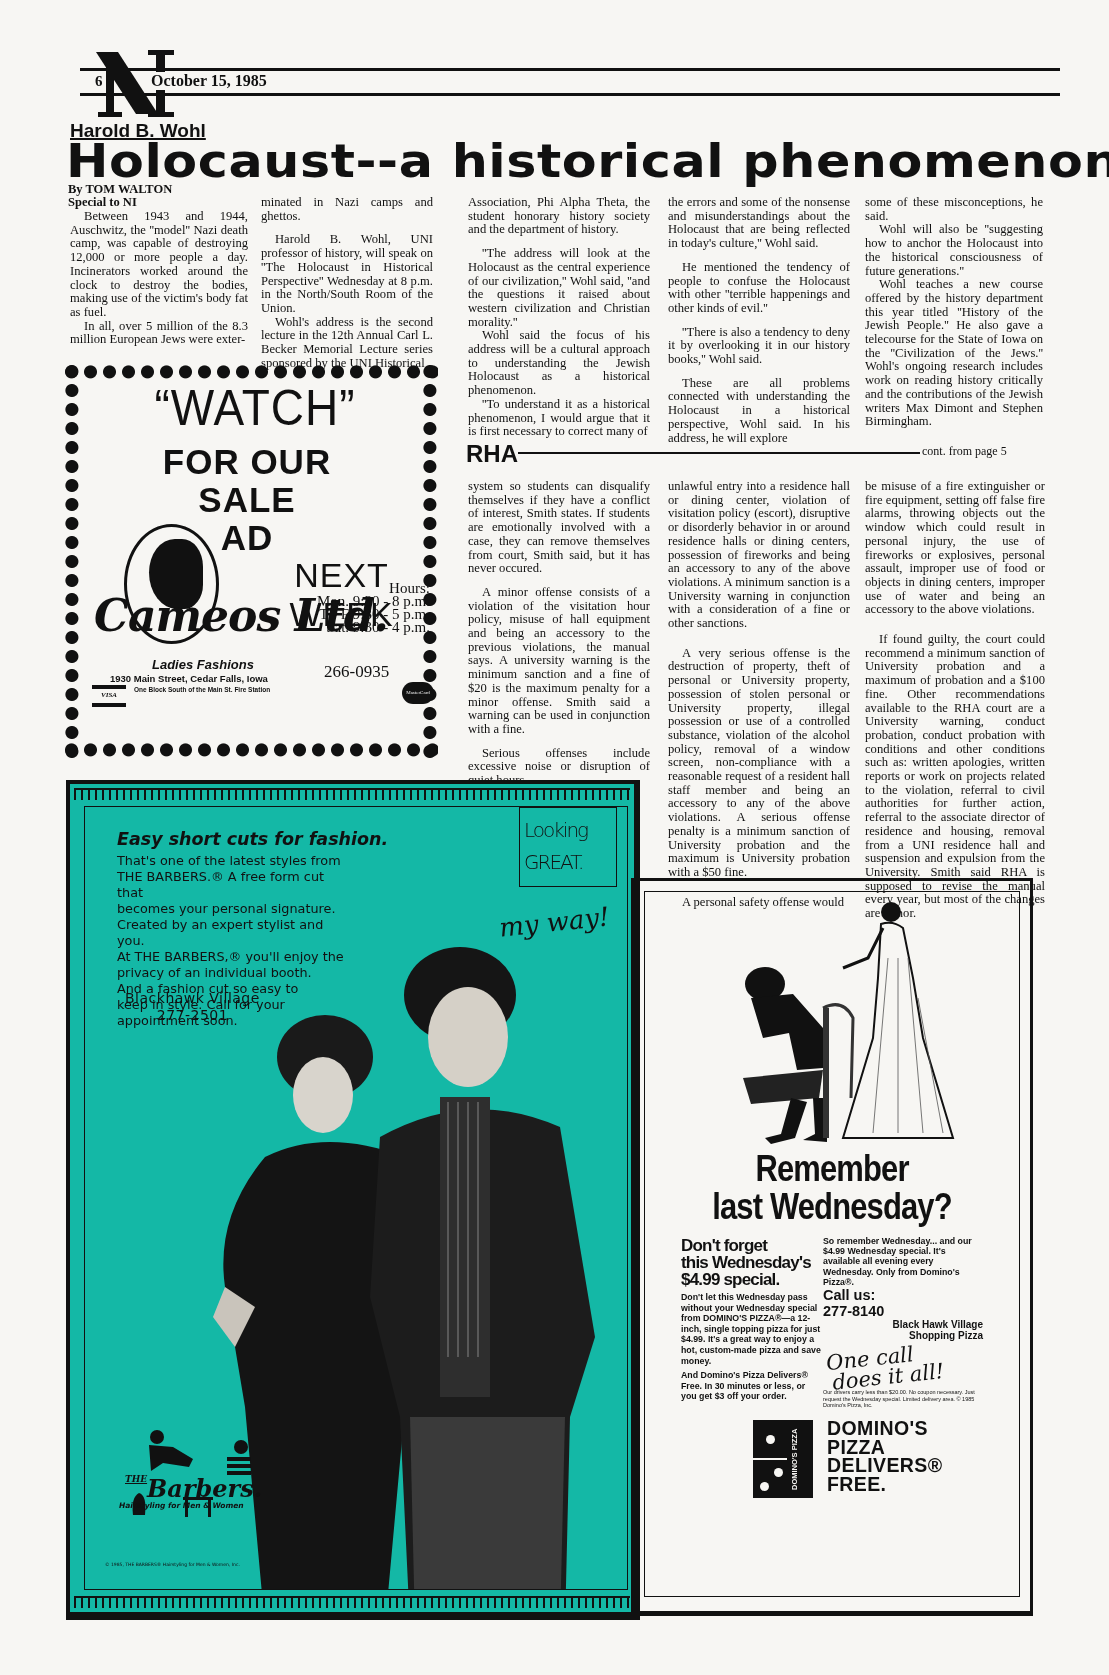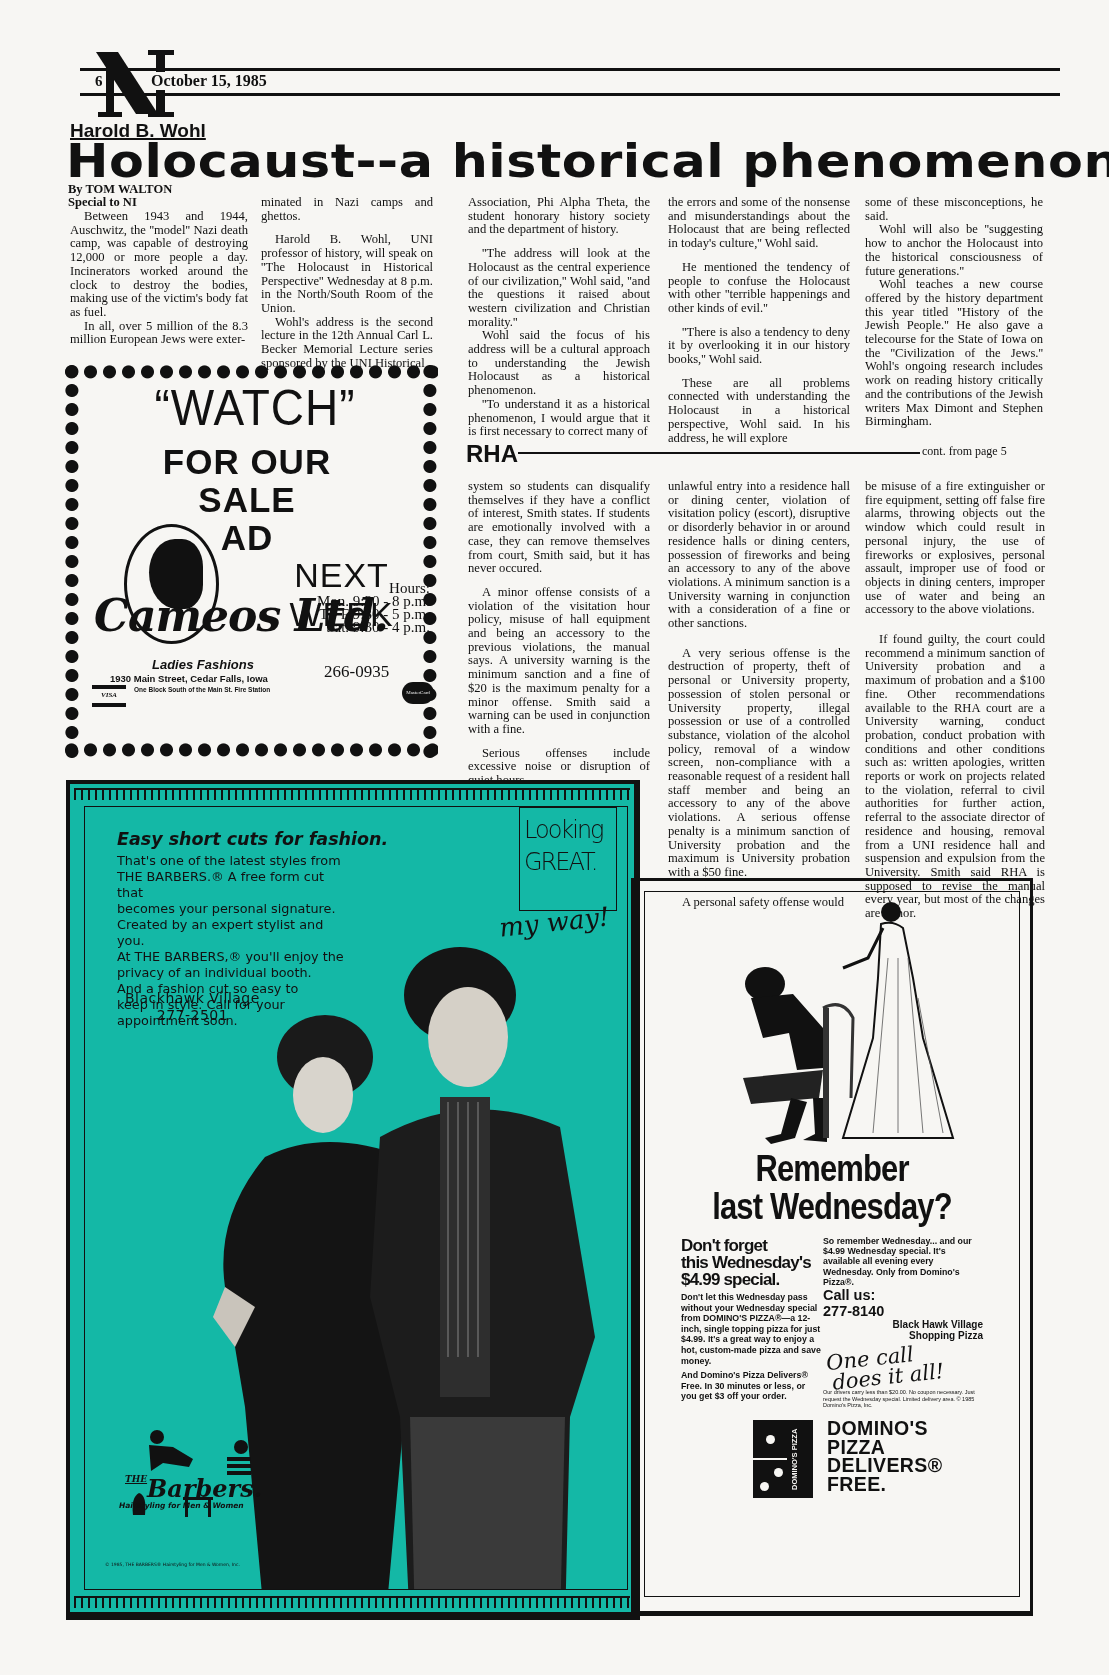--- a/index.html
+++ b/index.html
@@ -47,21 +47,21 @@
   .rha-cont { position: absolute; left: 922px; top: 444px; font-size: 12px; }
 
   
   .barbers { position: absolute; left: 66px; top: 780px; width: 574px; height: 840px; border: 4px solid #111; border-right-width: 6px; border-bottom-width: 8px; background: #14b8a6; }
   .zig { position: absolute; left: 4px; right: 4px; height: 12px; background:
     repeating-linear-gradient(90deg, #111 0 2px, transparent 2px 7px); border-top: 2px solid #111; }
   .barbers-inner { position: absolute; left: 14px; top: 22px; right: 6px; bottom: 22px; border: 1.5px solid #111; overflow: hidden; }
   .bb-head { position: absolute; left: 32px; top: 22px; font-family: "DejaVu Sans", sans-serif; font-weight: bold; font-style: italic; font-size: 17.5px; }
   .bb-body { position: absolute; left: 32px; top: 46px; font-family: "DejaVu Sans", sans-serif; font-size: 12.8px; line-height: 16px; width: 235px; }
   .bb-loc { position: absolute; left: 40px; top: 183px; font-family: "DejaVu Sans", sans-serif; font-size: 14px; text-align: center; line-height: 17px; letter-spacing: 0.5px; }
-  .looking { position: absolute; right: 10px; top: 0; width: 98px; height: 104px; border: 1.5px solid #111; font-family: "DejaVu Sans", sans-serif; font-size: 24px; line-height: 32px; padding: 6px 4px; letter-spacing: -2px; font-weight: 300; }
+  .looking { position: absolute; right: 10px; top: 0; width: 98px; height: 80px; border: 1.5px solid #111; font-family: "DejaVu Sans", sans-serif; font-size: 20px; line-height: 32px; padding: 6px 4px; letter-spacing: -2px; font-weight: 300; }
   .myway { position: absolute; right: 18px; top: 100px; font-family: "DejaVu Serif", serif; font-style: italic; font-size: 26px; transform: rotate(-6deg); }
   .photo-woman { position: absolute; left: 120px; top: 180px; width: 225px; height: 640px; }
   .photo-man { position: absolute; left: 285px; top: 130px; width: 230px; height: 690px; }
   .bb-logo { position: absolute; left: 38px; top: 620px; width: 140px; height: 90px; }
   .bb-brand { position: absolute; left: 40px; top: 667px; font-family: "DejaVu Serif", serif; font-weight: bold; font-style: italic; font-size: 24px; }
   .bb-tag { position: absolute; left: 34px; top: 694px; font-family: "DejaVu Sans", sans-serif; font-weight: bold; font-style: italic; font-size: 7.5px; }
   .bb-copy { position: absolute; left: 20px; top: 755px; font-family: "DejaVu Sans", sans-serif; font-size: 4.5px; }
 
   
   .dominos { position: absolute; left: 631px; top: 878px; width: 402px; height: 738px; border: 3px solid #111; border-bottom-width: 5px; }

